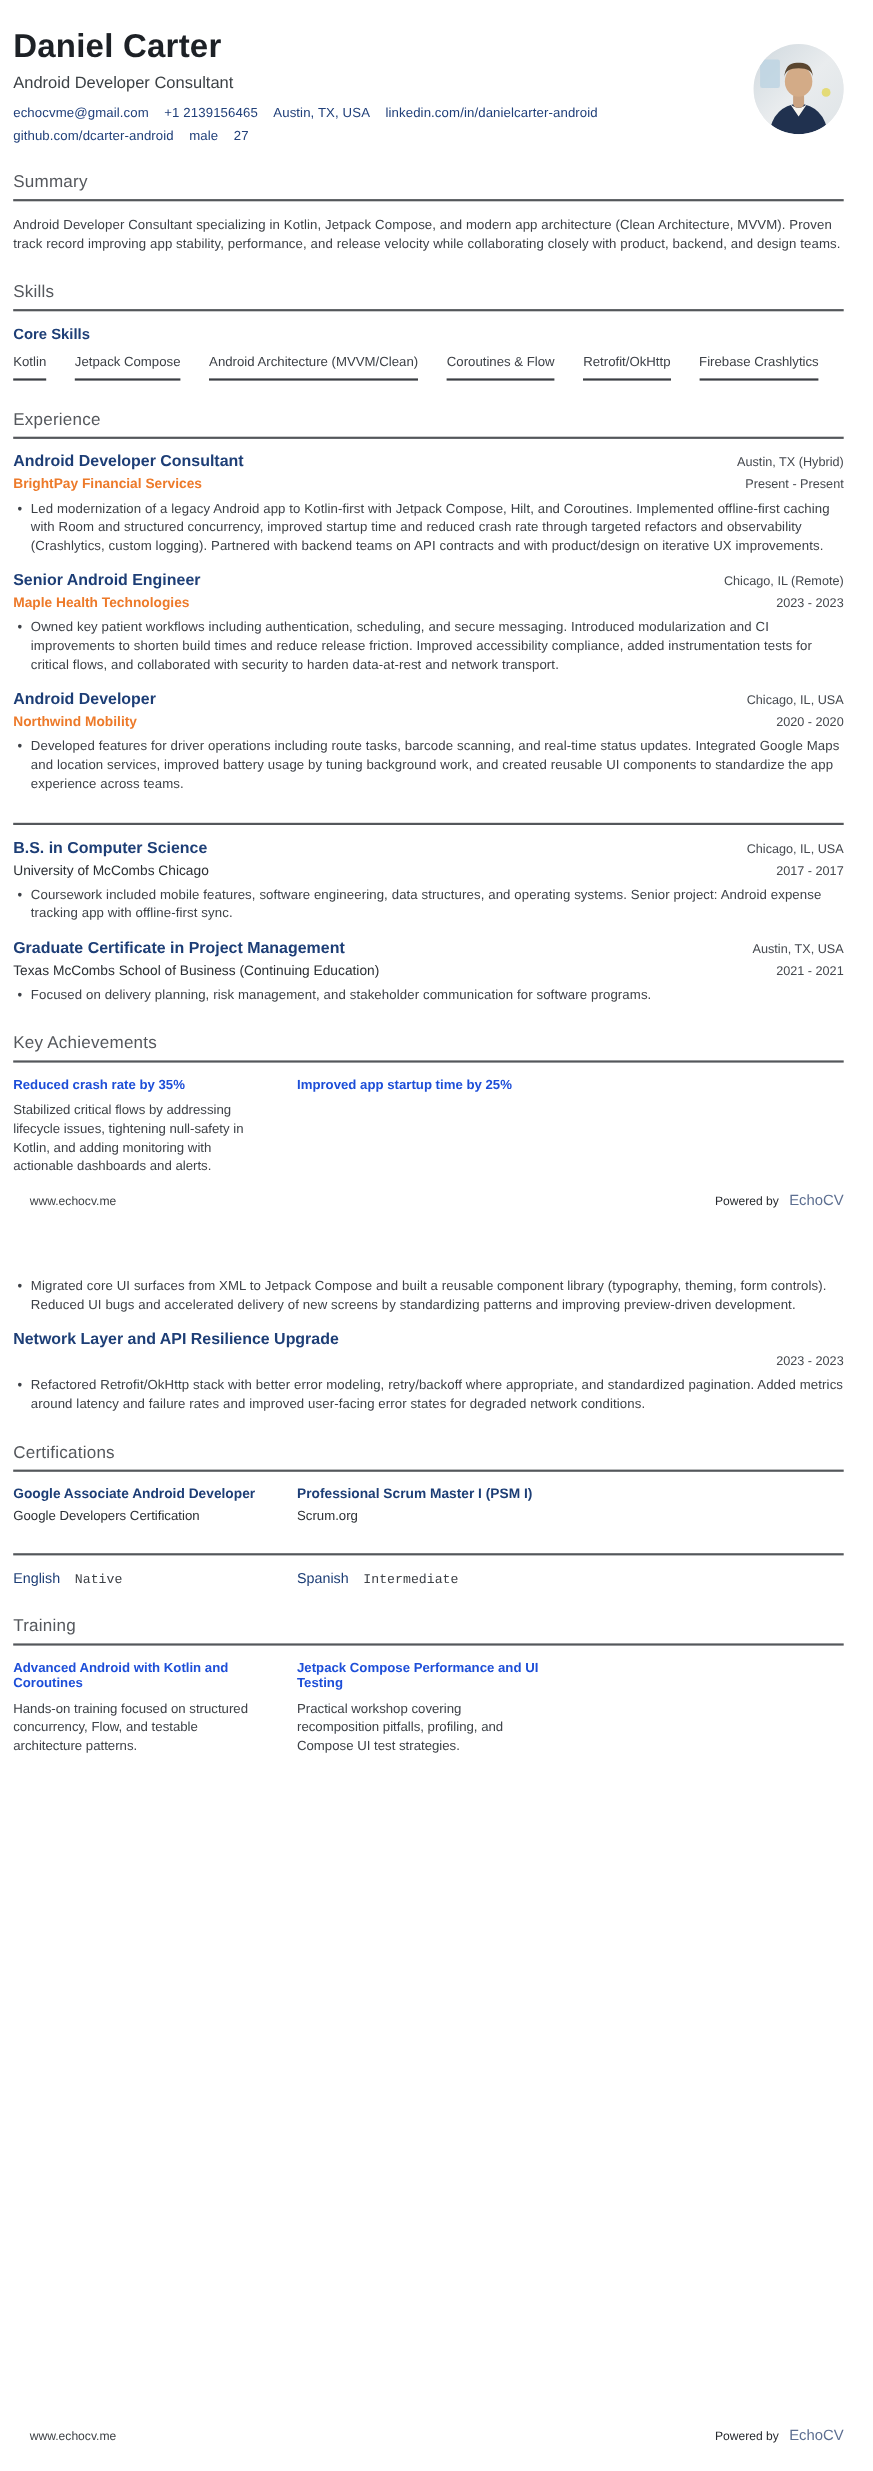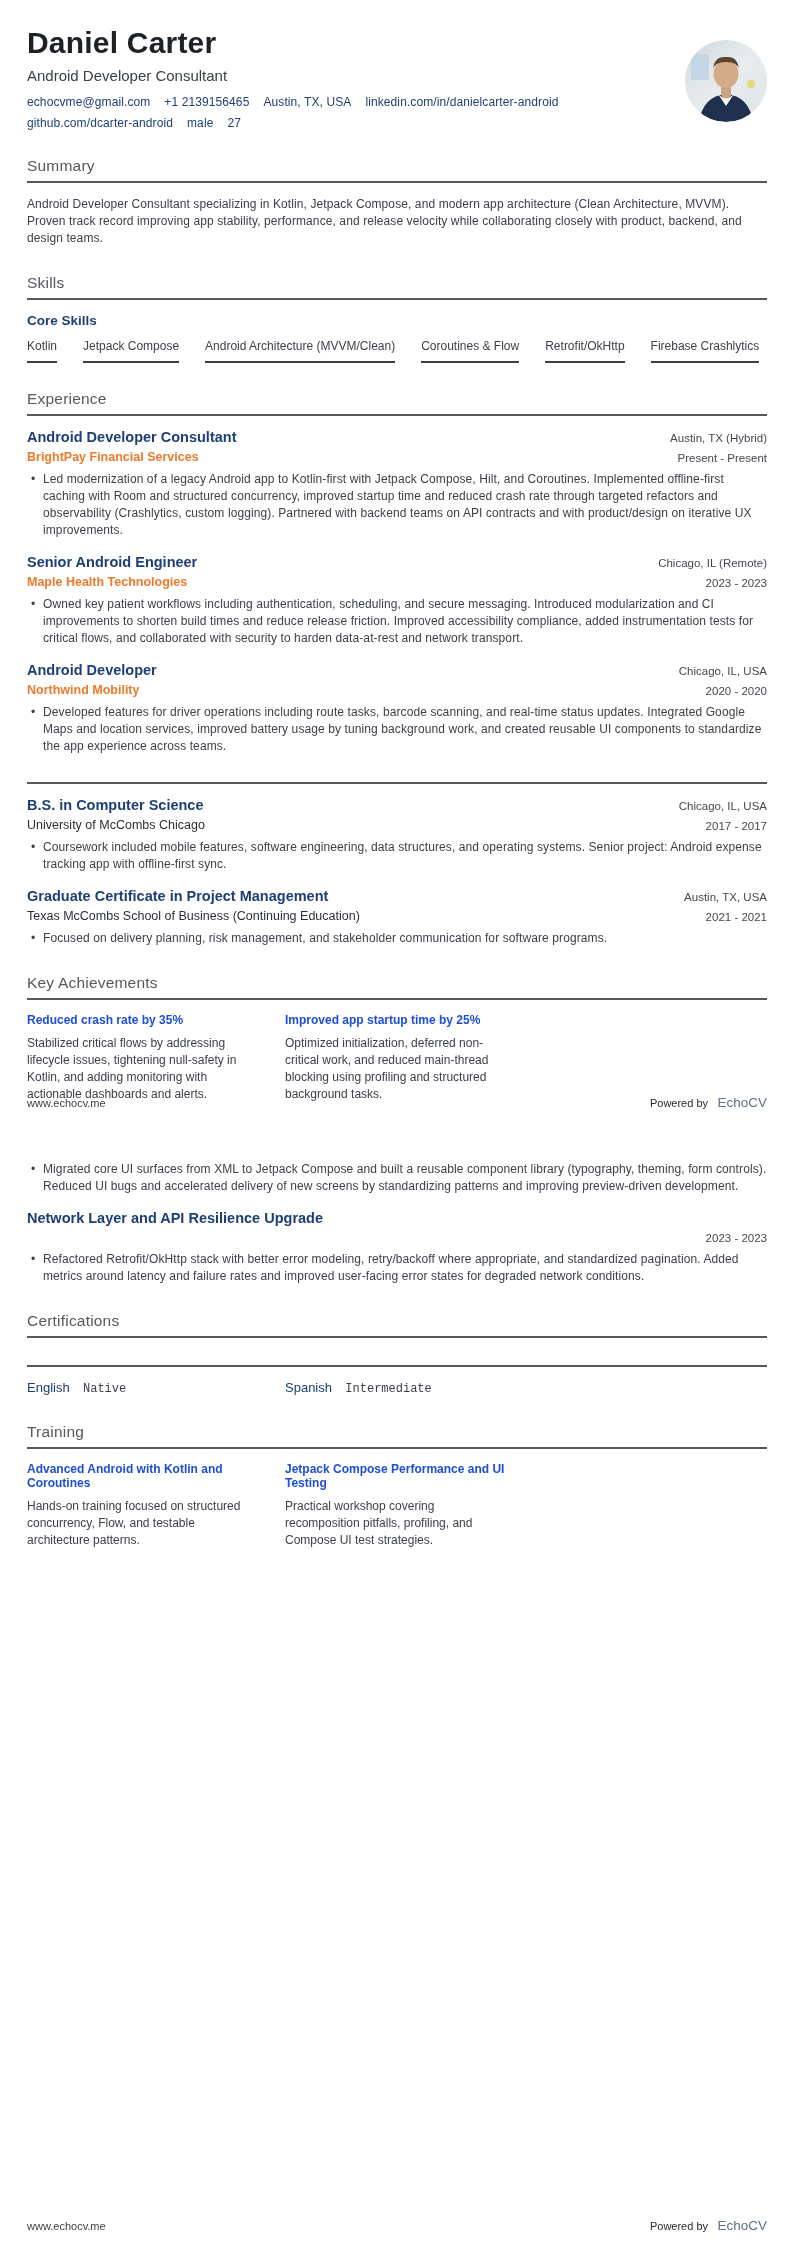--- a/index.html
+++ b/index.html
@@ -10,21 +10,21 @@
     color: #3d4147;
     -webkit-font-smoothing: antialiased;
   }
   .page {
     position: relative;
     width: 794px;
     height: 1123px;
     background: #ffffff;
     overflow: hidden;
   }
-  .page-inner { padding: 26px 27px 0 27px; }
+  .page-inner { padding: 26px 27px 0 12px; }
   .page2 .page-inner { padding-top: 38px; }
 
   
   .top { position: relative; padding-right: 120px; }
   .name { font-size: 30px; font-weight: 800; color: #1d2126; letter-spacing: 0.2px; }
   .subtitle { font-size: 15px; color: #3c4145; margin-top: 7px; }
   .contact-row { display: flex; flex-wrap: wrap; gap: 4px 14px; margin-top: 11px; }
   .contact-row + .contact-row { margin-top: 7px; align-items: center; }
   .contact-item { font-size: 12px; font-weight: 500; color: #21407a; letter-spacing: 0.1px; }
   .avatar {
@@ -67,21 +67,21 @@
   .ach-title { font-size: 12px; font-weight: 700; color: #1d4ed8; margin-bottom: 8px; }
   .ach-text { font-size: 12px; line-height: 17px; color: #3d4147; }
   .cert-name { font-size: 12.5px; font-weight: 700; color: #1d3e76; margin-bottom: 6px; }
   .cert-issuer { font-size: 12px; color: #2b2f34; }
   .lang-item { font-size: 12px; }
   .lang-name { font-size: 13px; font-weight: 500; color: #1d3e76; margin-right: 10px; }
   .lang-level { color: #3d4147; font-family: Liberation Mono, monospace; }
 
   
   .page-footer {
-    position: absolute; left: 27px; right: 27px; bottom: 12px;
+    position: absolute; left: 27px; right: 27px; bottom: 23px;
     display: flex; justify-content: space-between; align-items: baseline;
   }
   .footer-site { font-size: 11px; color: #3d4145; }
   .footer-powered { font-size: 11px; color: #26292e; }
   .footer-brand { font-size: 13.5px; color: #5d6f91; margin-left: 5px; }
 </style>
 </head>
 <body>
 
 <div class="page page1">
@@ -229,21 +229,20 @@
     <div class="section">
       <div class="section-title">Key Achievements</div>
       <div class="section-rule"></div>
       <div class="grid2">
         <div>
           <div class="ach-title">Reduced crash rate by 35%</div>
           <div class="ach-text">Stabilized critical flows by addressing lifecycle issues, tightening null-safety in Kotlin, and adding monitoring with actionable dashboards and alerts.</div>
         </div>
         <div>
           <div class="ach-title">Improved app startup time by 25%</div>
-          <div class="ach-text">Optimized initialization, deferred non-critical work, and reduced main-thread blocking using profiling and structured background tasks.</div>
         </div>
 
       </div>
     </div>
 
   </div>
 
   <div class="page-footer">
     <span class="footer-site">www.echocv.me</span>
     <span>
@@ -268,20 +267,30 @@
       </div>
       <div class="entry-meta date-only">2023 - 2023</div>
       <ul class="bullets">
           <li>Refactored Retrofit/OkHttp stack with better error modeling, retry/backoff where appropriate, and standardized pagination. Added metrics around latency and failure rates and improved user-facing error states for degraded network conditions.</li>
         </ul>
     </div>
 
     <div class="section">
       <div class="section-title">Certifications</div>
       <div class="section-rule"></div>
+      <div class="grid2">
+        <div>
+          <div class="cert-name">Google Associate Android Developer</div>
+          <div class="cert-issuer">Google Developers Certification</div>
+        </div>
+        <div>
+          <div class="cert-name">Professional Scrum Master I (PSM I)</div>
+          <div class="cert-issuer">Scrum.org</div>
+        </div>
+      </div>
     </div>
 
     <div class="section">
       <div class="section-rule"></div>
       <div class="grid2">
         <div class="lang-item">
           <span class="lang-name">English</span>
           <span class="lang-level">Native</span>
         </div>
         <div class="lang-item">

